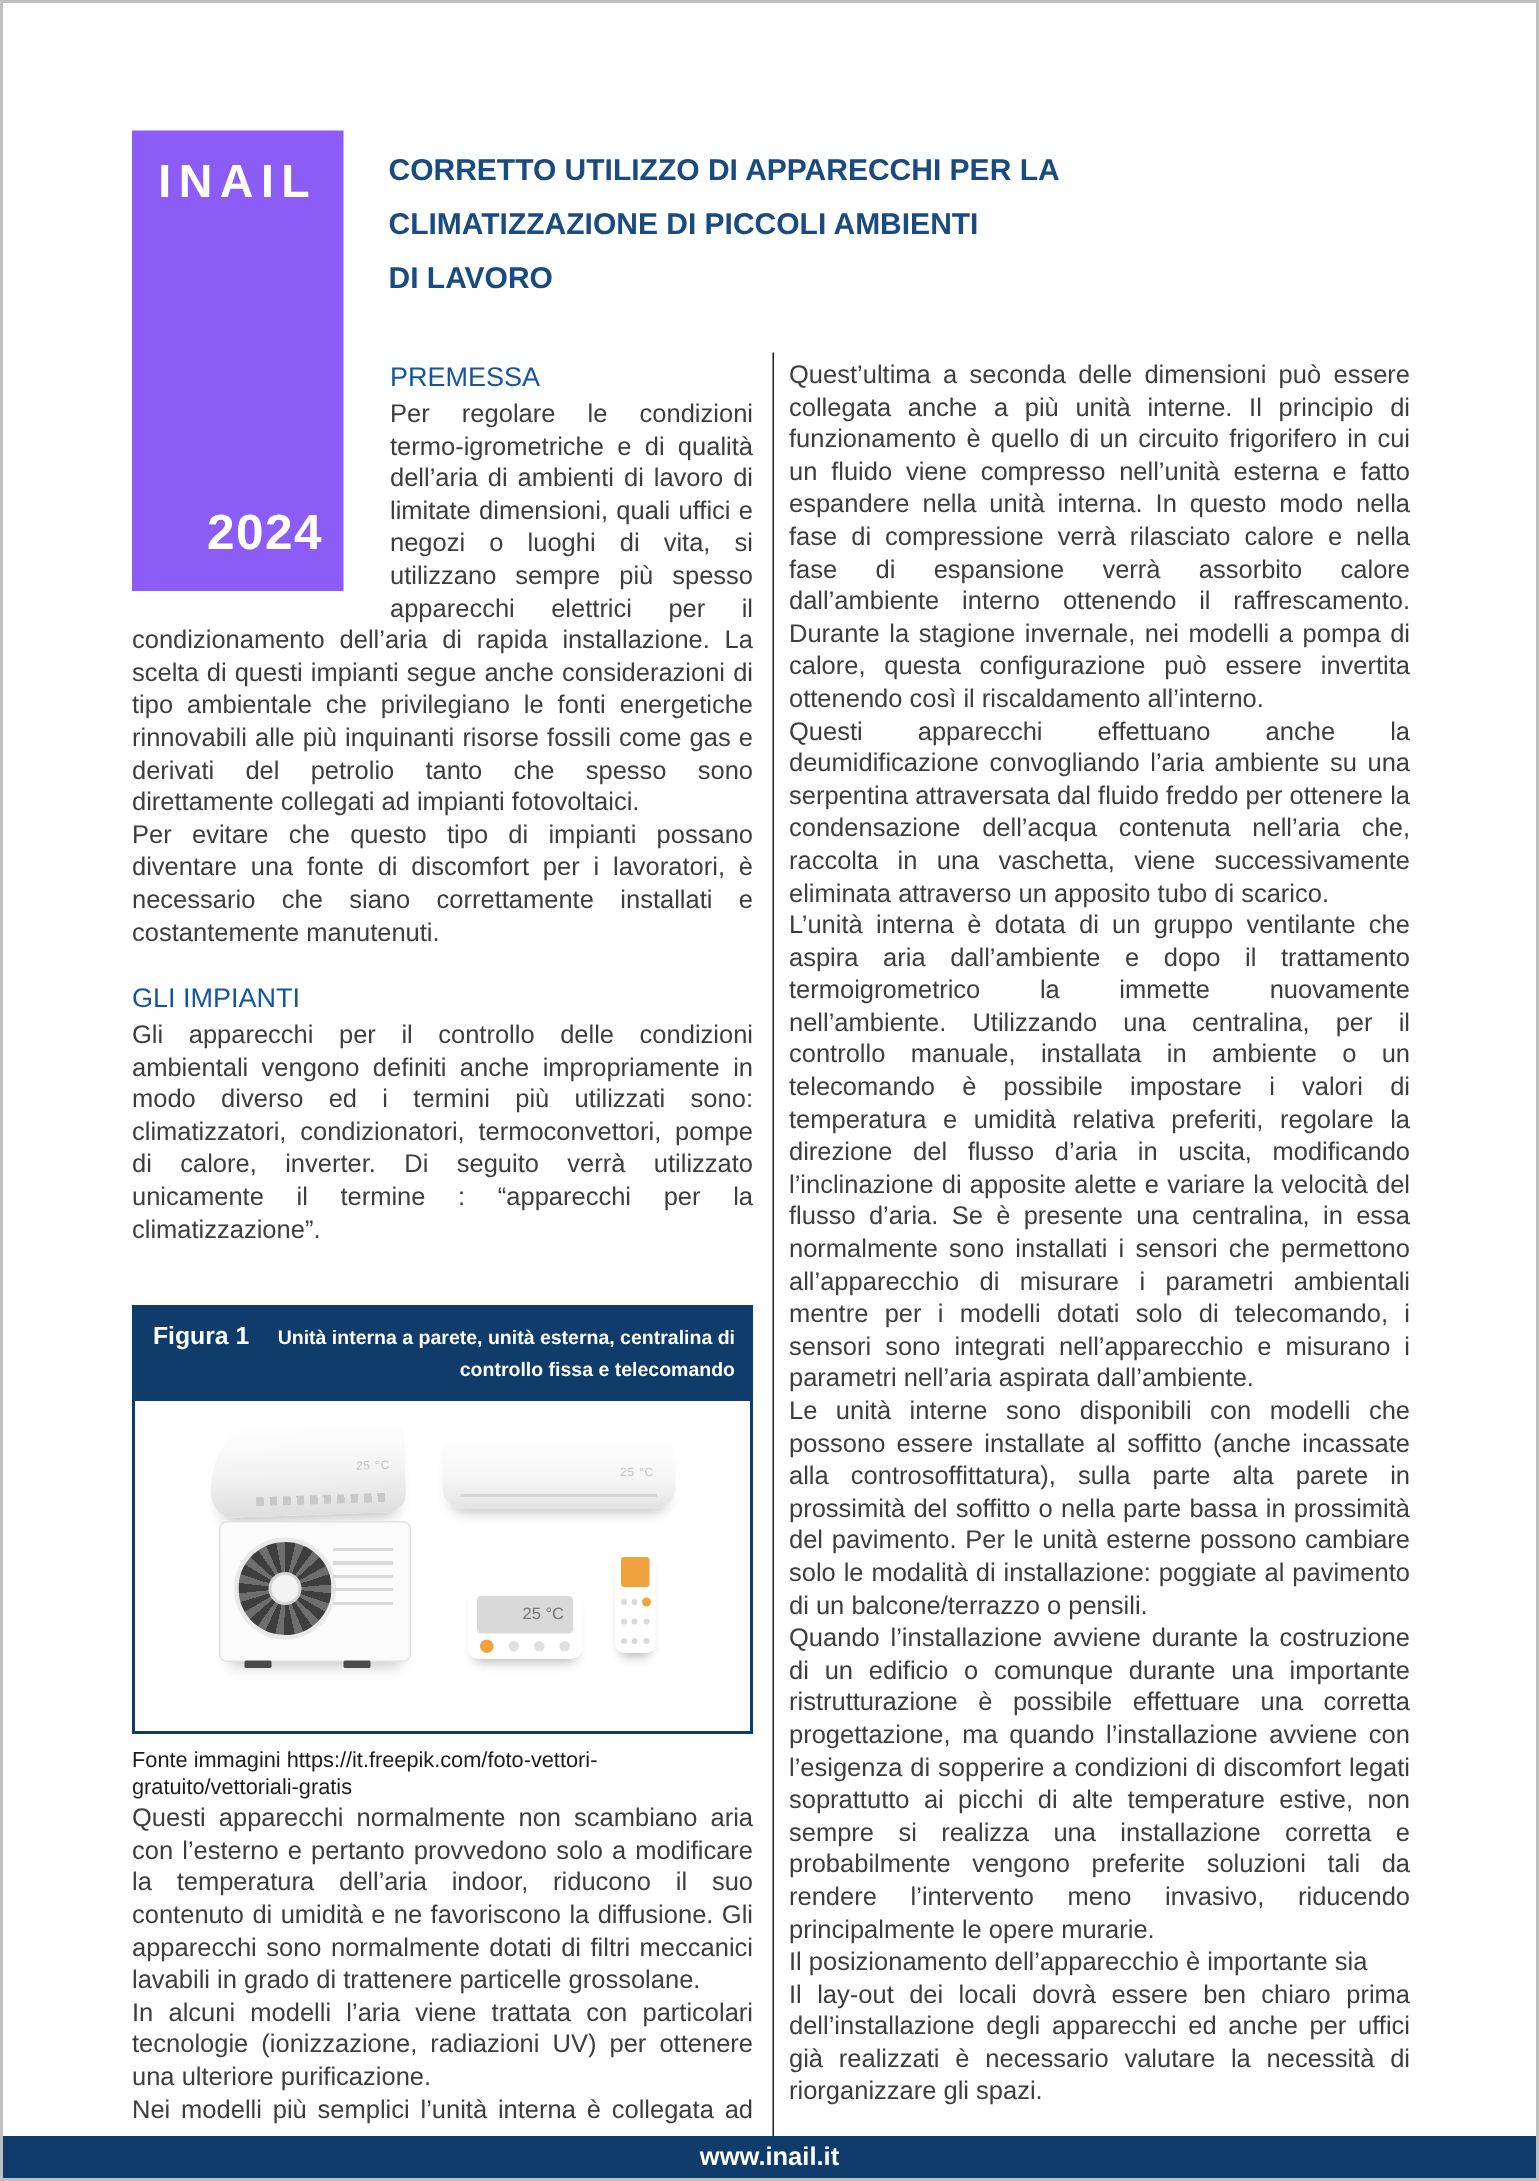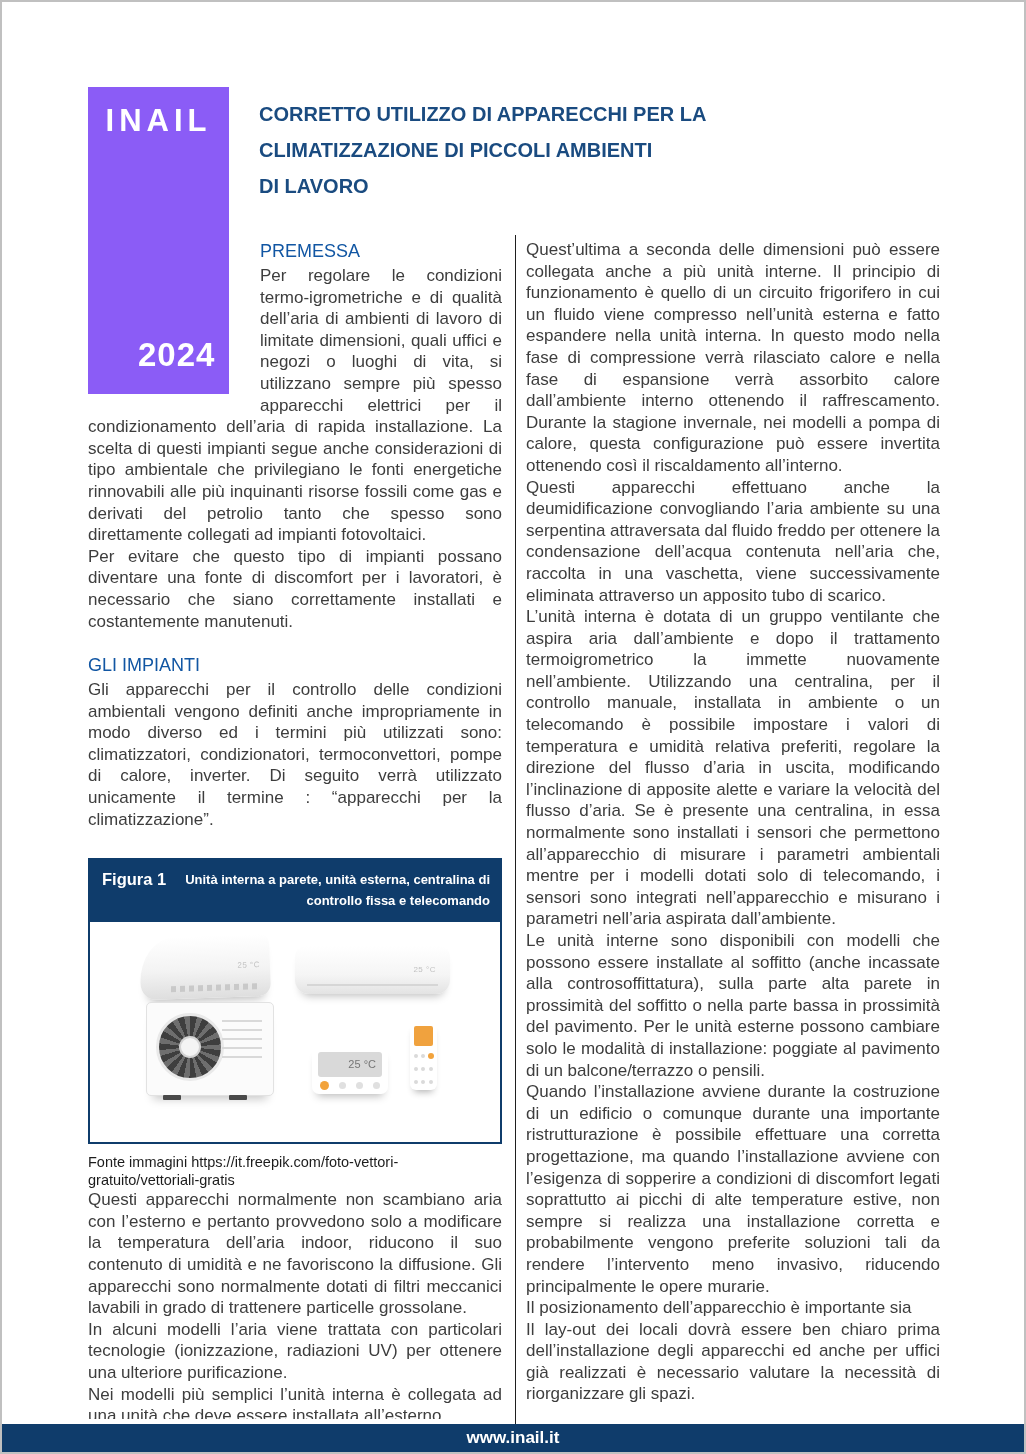--- a/index.html
+++ b/index.html
@@ -39,21 +39,21 @@
     border-left:1.5px solid #1f1f1f;
   }
   .logo-spacer { float:left; width:172px; height:162px; }
   h2.sec {
     color:#1156a3; font-size:18px; line-height:24px; font-weight:normal;
     text-align:left; margin:0 0 2px 0;
   }
   h2.sec.spaced { margin-top:21px; }
   p.body { margin:0; }
   
-  .figure { margin-top:28px; }
+  .figure { margin-top:40px; }
   .fig-header {
     background:#0f3c6b; color:#ffffff; padding:11px 12px 11px 14px;
     display:flex; justify-content:space-between; align-items:flex-start;
   }
   .fig-label { font-size:16.5px; font-weight:bold; white-space:nowrap; }
   .fig-title {
     font-size:13px; font-weight:bold; line-height:21px;
     text-align:right; width:312px;
   }
   .fig-body {

